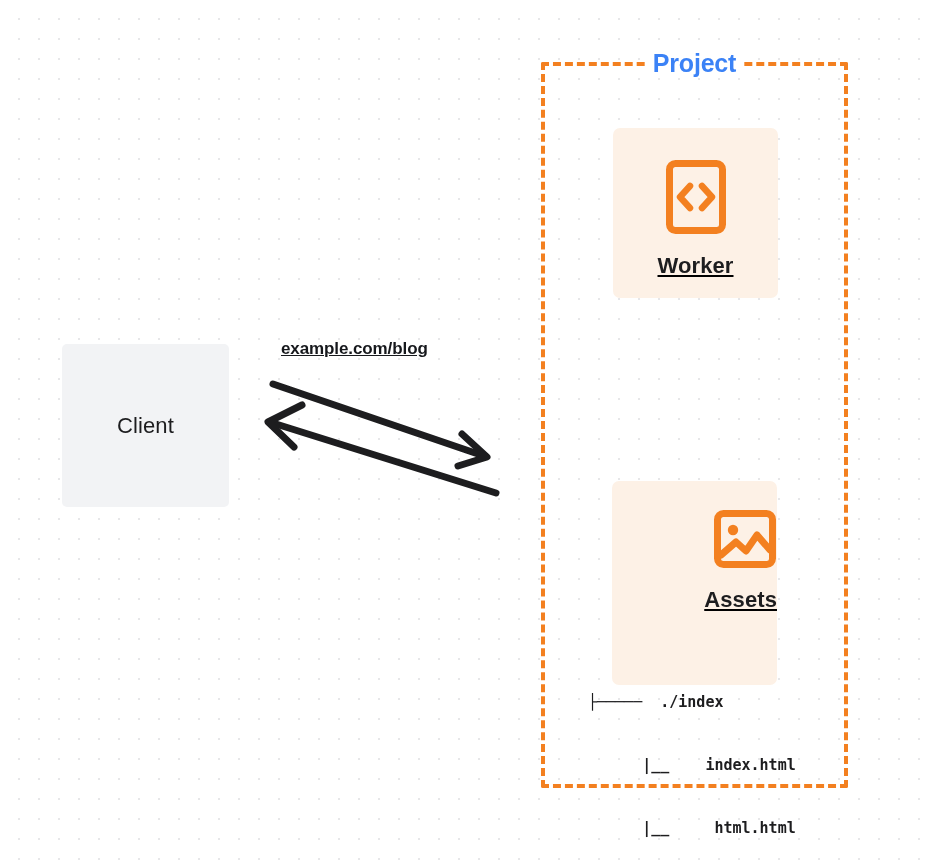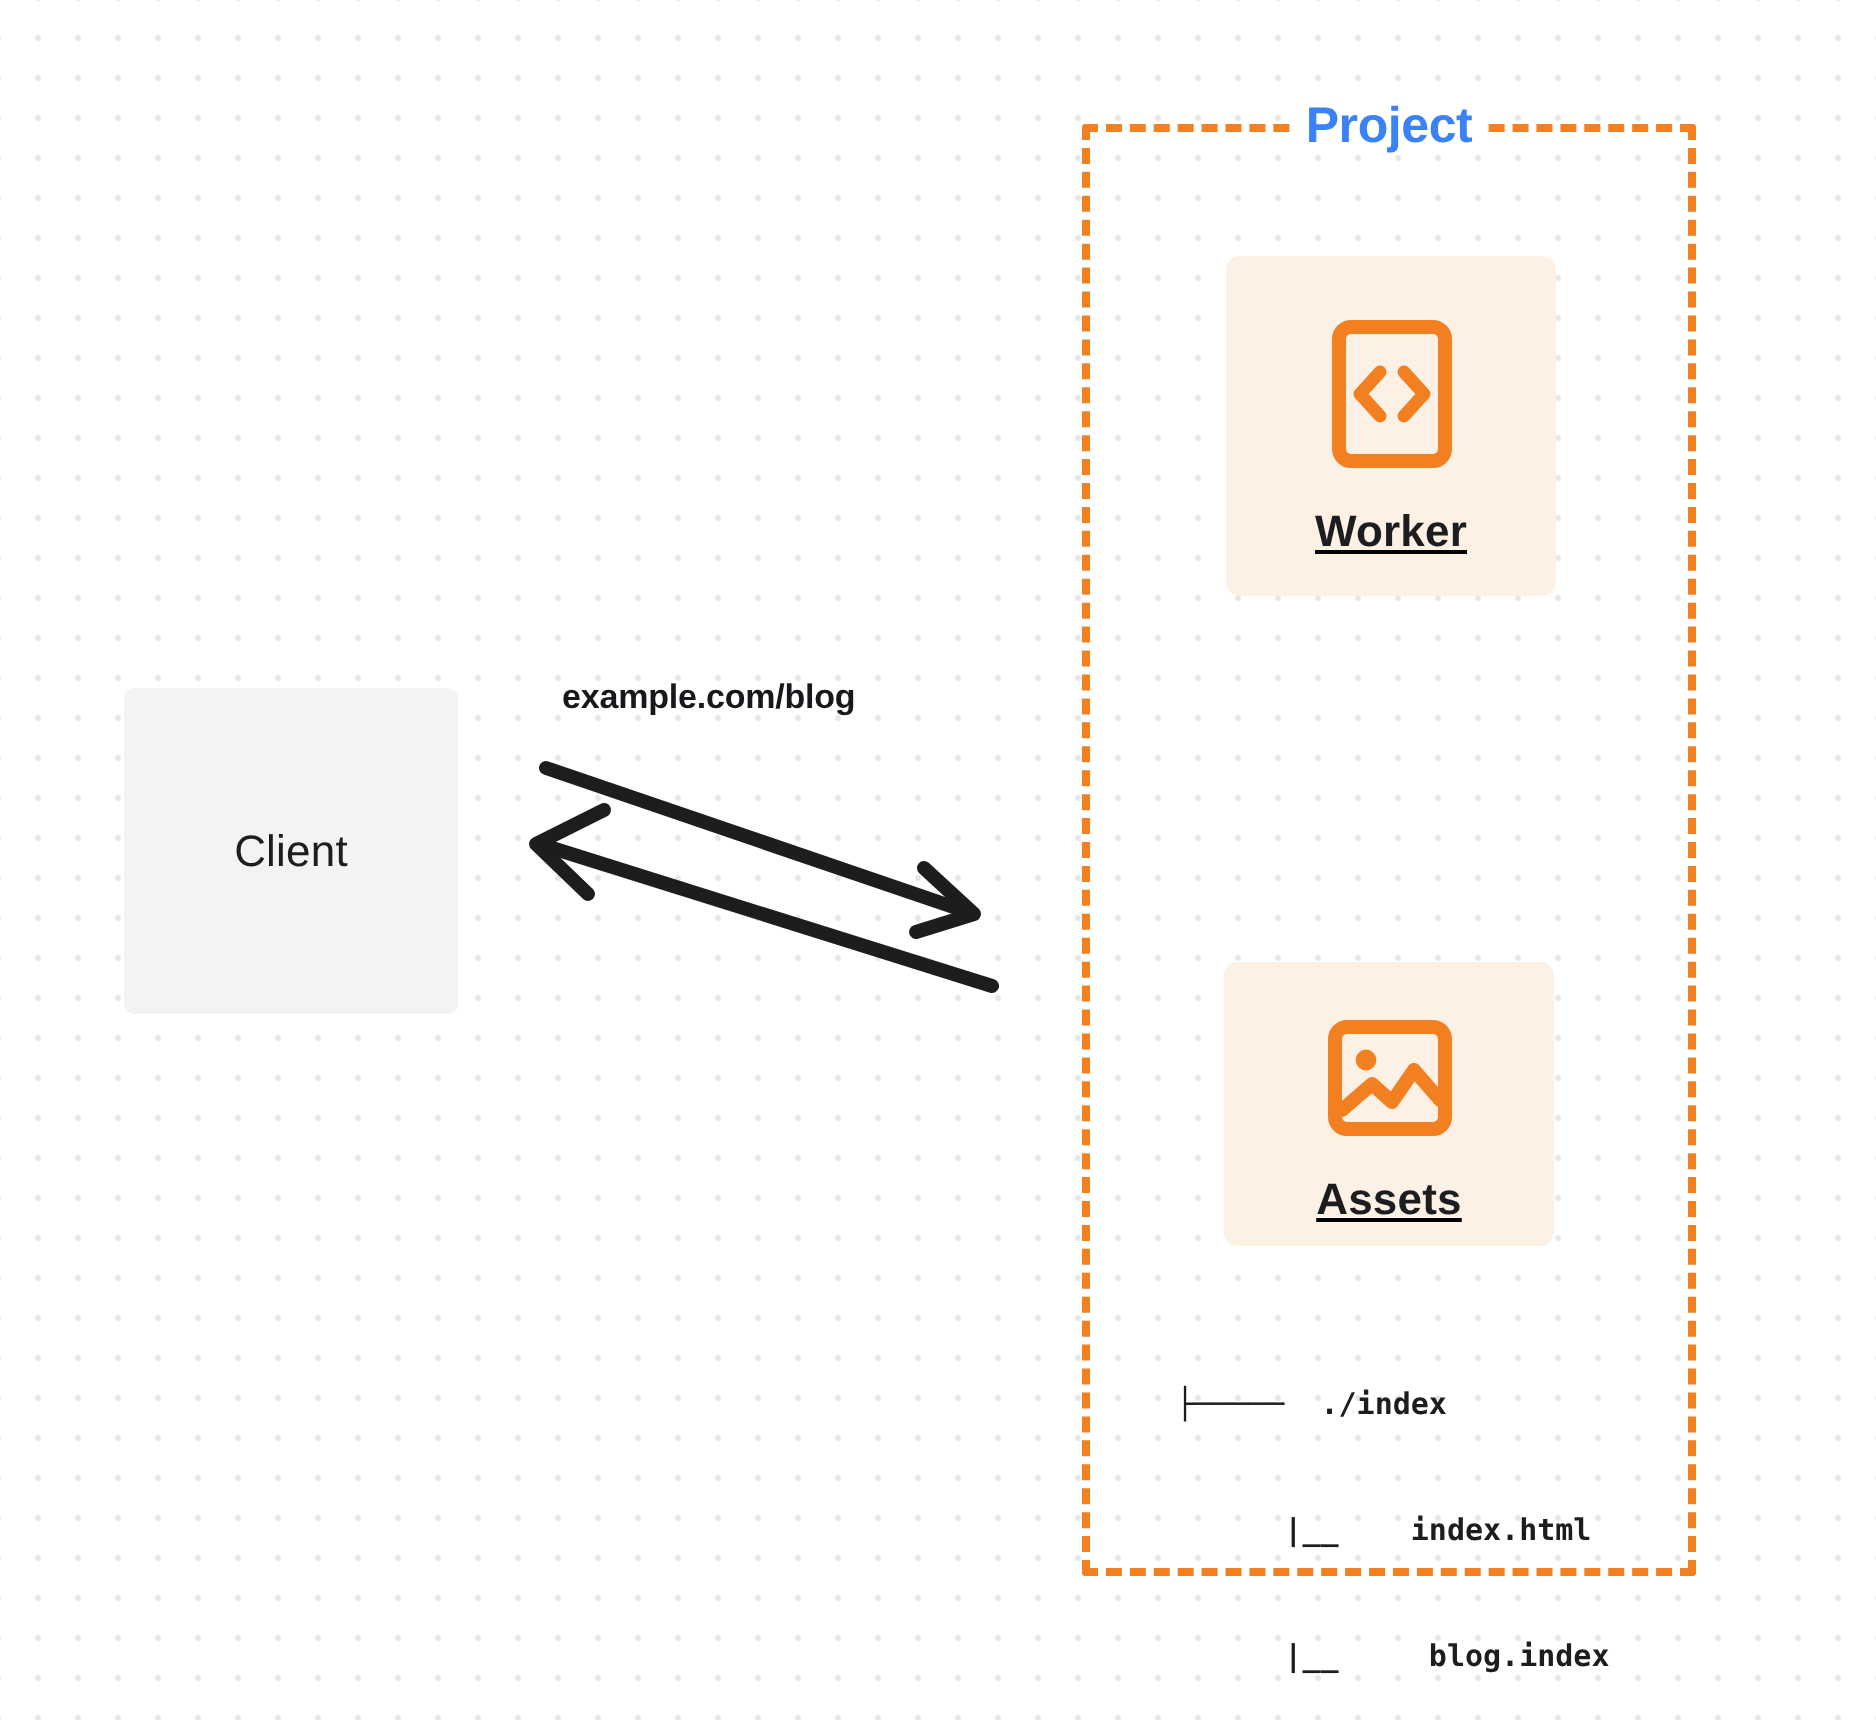--- a/index.html
+++ b/index.html
@@ -55,20 +55,21 @@
   }
   #request-url-label {
     position: absolute;
     left: 281px;
     top: 339px;
     font-size: 17px;
     font-weight: 700;
     color: #16181c;
     letter-spacing: -0.1px;
     white-space: nowrap;
+    text-decoration: underline;
   }
 
   
   #project-container {
     position: absolute;
     left: 541px;
     top: 62px;
     width: 307px;
     height: 726px;
     box-sizing: border-box;
@@ -104,23 +105,24 @@
   #worker-card {
     left: 613px;
     top: 128px;
     height: 170px;
     padding-top: 31px;
     box-sizing: border-box;
   }
   #assets-card {
     left: 612px;
     top: 481px;
-    height: 142px;
+    height: 204px;
     padding-top: 28px;
     box-sizing: border-box;
+    align-items: flex-end;
   }
   .service-icon {
     display: block;
   }
   .service-name {
     margin-top: 18px;
     font-size: 22px;
     font-weight: 700;
     color: #1d1d1f;
     letter-spacing: 0.1px;
@@ -185,17 +187,17 @@
       <rect x="4.5" y="4.5" width="55" height="51" rx="6" ry="6" fill="none" stroke="#f38020" stroke-width="7"></rect>
       <circle cx="20" cy="21" r="5.2" fill="#f38020"></circle>
       <polyline points="8,46 23,33 33,42 44,26 57,41" fill="none" stroke="#f38020" stroke-width="7" stroke-linecap="round" stroke-linejoin="round"></polyline>
     </svg>
     <span class="service-name">Assets</span>
   </div>
 
   <div id="asset-file-tree">
     <span class="tree-row">├─────  ./index</span>
     <span class="tree-row">      |__    index.html</span>
-    <span class="tree-row">      |__     blog.index</span>
+    <span class="tree-row">      |__     html.html</span>
     
   </div>
 
 </div>
 
 </body></html>

